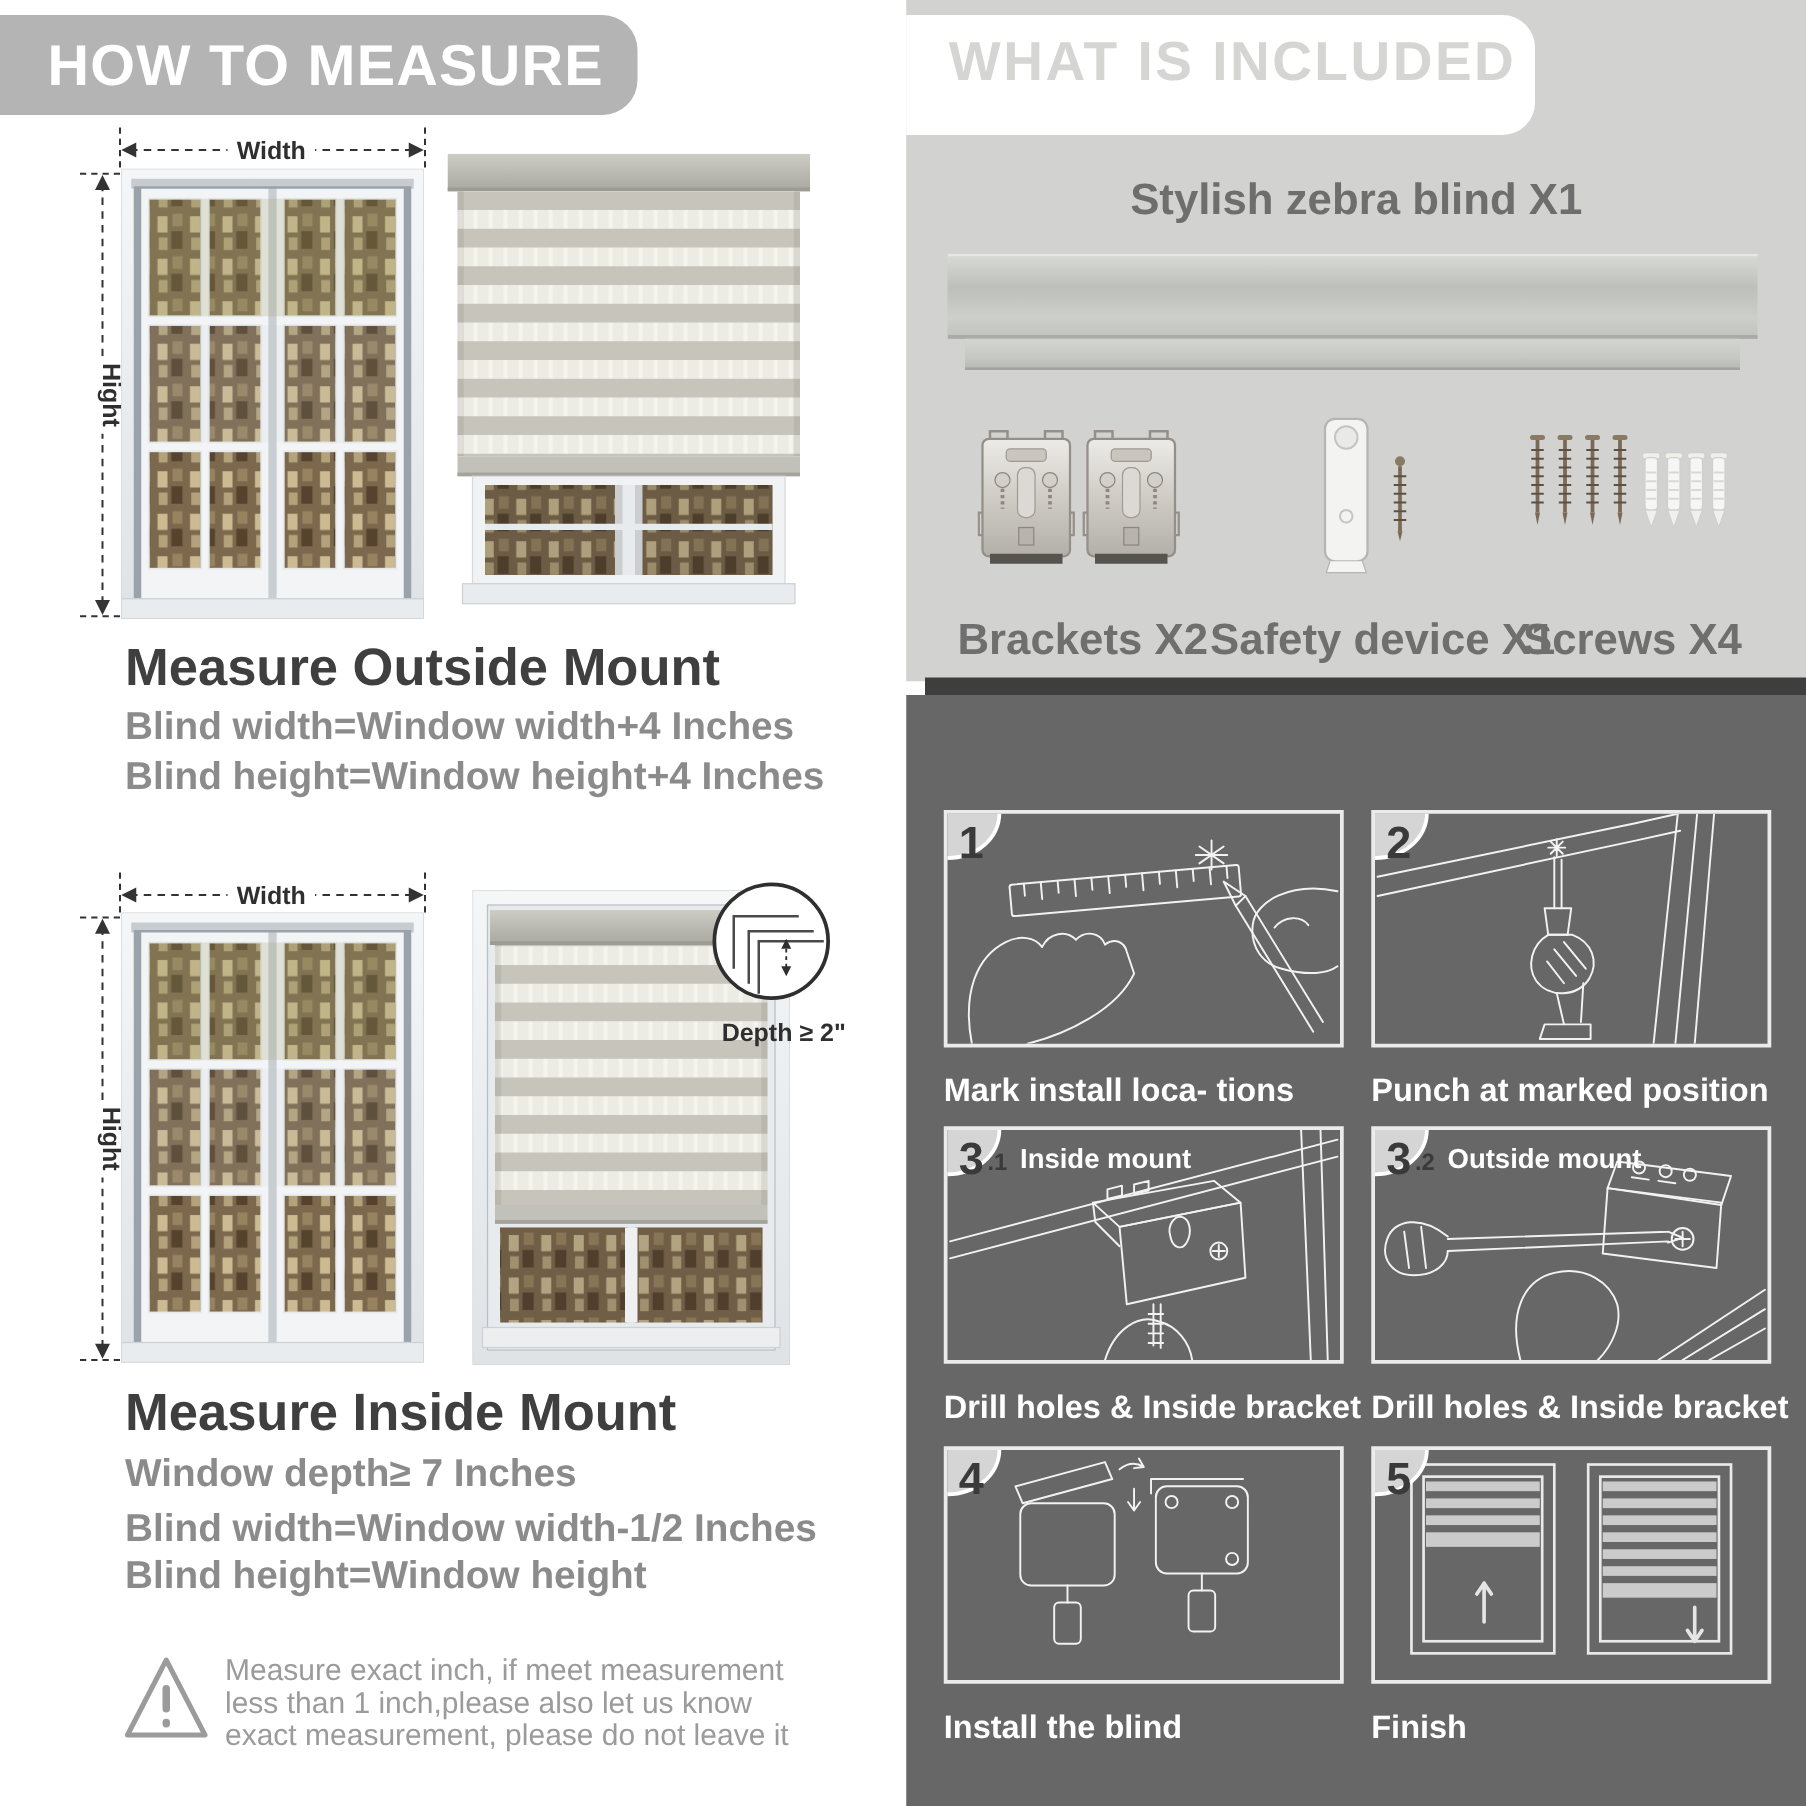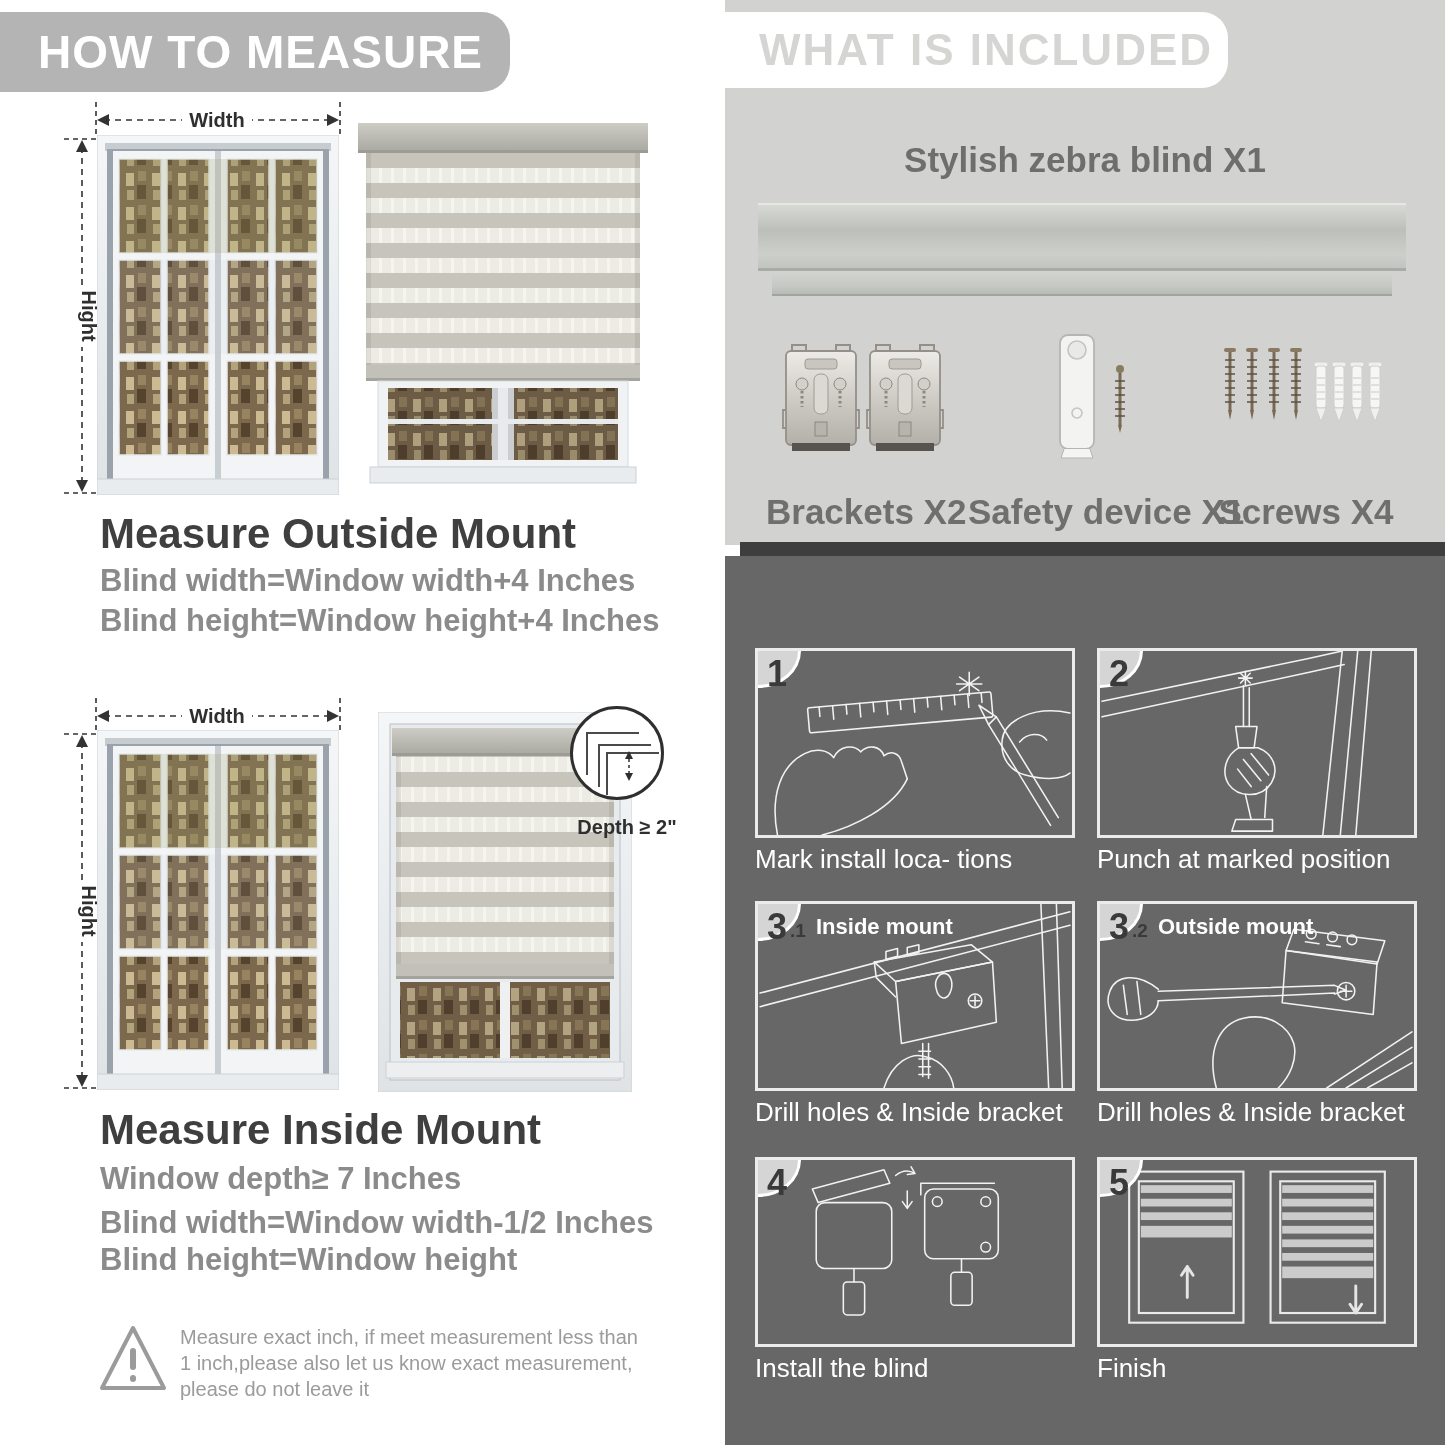--- a/index.html
+++ b/index.html
@@ -6,47 +6,47 @@
   .canvas{position:relative;width:1445px;height:1445px;background:#ffffff;overflow:hidden;
           font-family:"Liberation Sans","DejaVu Sans",sans-serif;padding-left:11px;}
   .abs{position:absolute;}
 
   
   .how-header{left:0;top:12px;width:510px;height:80px;background:#b4b4b4;
     border-radius:0 28px 28px 0;color:#fff;font-size:46px;font-weight:700;
     line-height:80px;padding-left:38px;box-sizing:border-box;letter-spacing:1px;}
   .sec-title{font-size:42px;font-weight:700;color:#3f3f3f;white-space:nowrap;}
   .sec-line{font-size:31px;font-weight:700;color:#8b8b8b;white-space:nowrap;}
-  .note-text{font-size:20px;line-height:26px;font-weight:500;color:#9b9b9b;}
+  .note-text{font-size:24px;line-height:26px;font-weight:500;color:#9b9b9b;}
   .depth-label{font-size:20px;font-weight:700;color:#2f2f2f;text-align:center;white-space:nowrap;}
 
   
   .included-bg{left:725px;top:0;width:720px;height:545px;background:#d2d3d1;}
-  .included-header{left:725px;top:12px;width:503px;height:76px;background:#ffffff;
+  .included-header{left:725px;top:12px;width:503px;height:96px;background:#ffffff;
     border-radius:0 26px 26px 0;color:#d5d5d4;font-size:44px;font-weight:700;
     line-height:76px;padding-left:34px;box-sizing:border-box;letter-spacing:2px;}
   .blind-title{left:725px;top:140px;width:720px;text-align:center;
     font-size:35px;font-weight:700;color:#6e6e6e;}
   .item-label{font-size:35px;font-weight:700;color:#6f6f6f;text-align:center;white-space:nowrap;}
   .divider-bar{left:740px;top:542px;width:705px;height:14px;background:#3e3e3e;}
   .mount-bg{left:725px;top:556px;width:720px;height:889px;background:#676767;}
   .mount-header{left:725px;top:556px;width:590px;height:81px;background:#ffffff;
     border-radius:0 28px 28px 0;color:#333;font-size:46px;font-weight:700;
     line-height:81px;padding-left:32px;box-sizing:border-box;}
 
   .step{position:absolute;width:342px;height:240px;}
   .panel{position:absolute;left:0;top:0;width:320px;height:190px;
     border:3px solid #ebebeb;box-sizing:border-box;overflow:hidden;}
   .panel svg{position:absolute;left:0;top:0;width:100%;height:100%;}
   .badge{position:absolute;left:-43px;top:-37px;width:86px;height:74px;border-radius:50%;
     background:#d5d5d5;border:3px solid #fff;box-sizing:border-box;}
   .badge-num{position:absolute;left:9px;top:2px;font-size:36px;font-weight:800;color:#3a3a3a;}
   .badge-sub{position:absolute;left:32px;top:16px;font-size:19px;font-weight:800;color:#3a3a3a;}
   .panel-title{position:absolute;left:58px;top:10px;font-size:22px;font-weight:800;color:#fff;white-space:nowrap;}
-  .caption{position:absolute;left:0;top:196px;width:342px;font-size:26px;font-weight:400;color:#fff;white-space:nowrap;}
+  .caption{position:absolute;left:0;top:209px;width:342px;font-size:26px;font-weight:700;color:#fff;white-space:nowrap;}
 
   .headrail-main{left:758px;top:203px;width:648px;height:68px;
     background:linear-gradient(180deg,#d9dbd7 0%,#bdbfbb 40%,#cdcfcb 75%,#c0c2be 100%);
     box-shadow:inset 0 2px 0 #e6e8e4, inset 0 -3px 0 #a9aba7;}
   .headrail-low{left:772px;top:271px;width:620px;height:25px;
     background:linear-gradient(180deg,#d3d5d1 0%,#c6c8c4 60%,#b5b7b3 100%);
     box-shadow:inset 0 -2px 0 #a2a4a0;}
   .callout{left:570px;top:706px;width:94px;height:94px;border-radius:50%;
     background:#fff;border:3px solid #2f2f2f;box-sizing:border-box;overflow:hidden;}
 </style>

